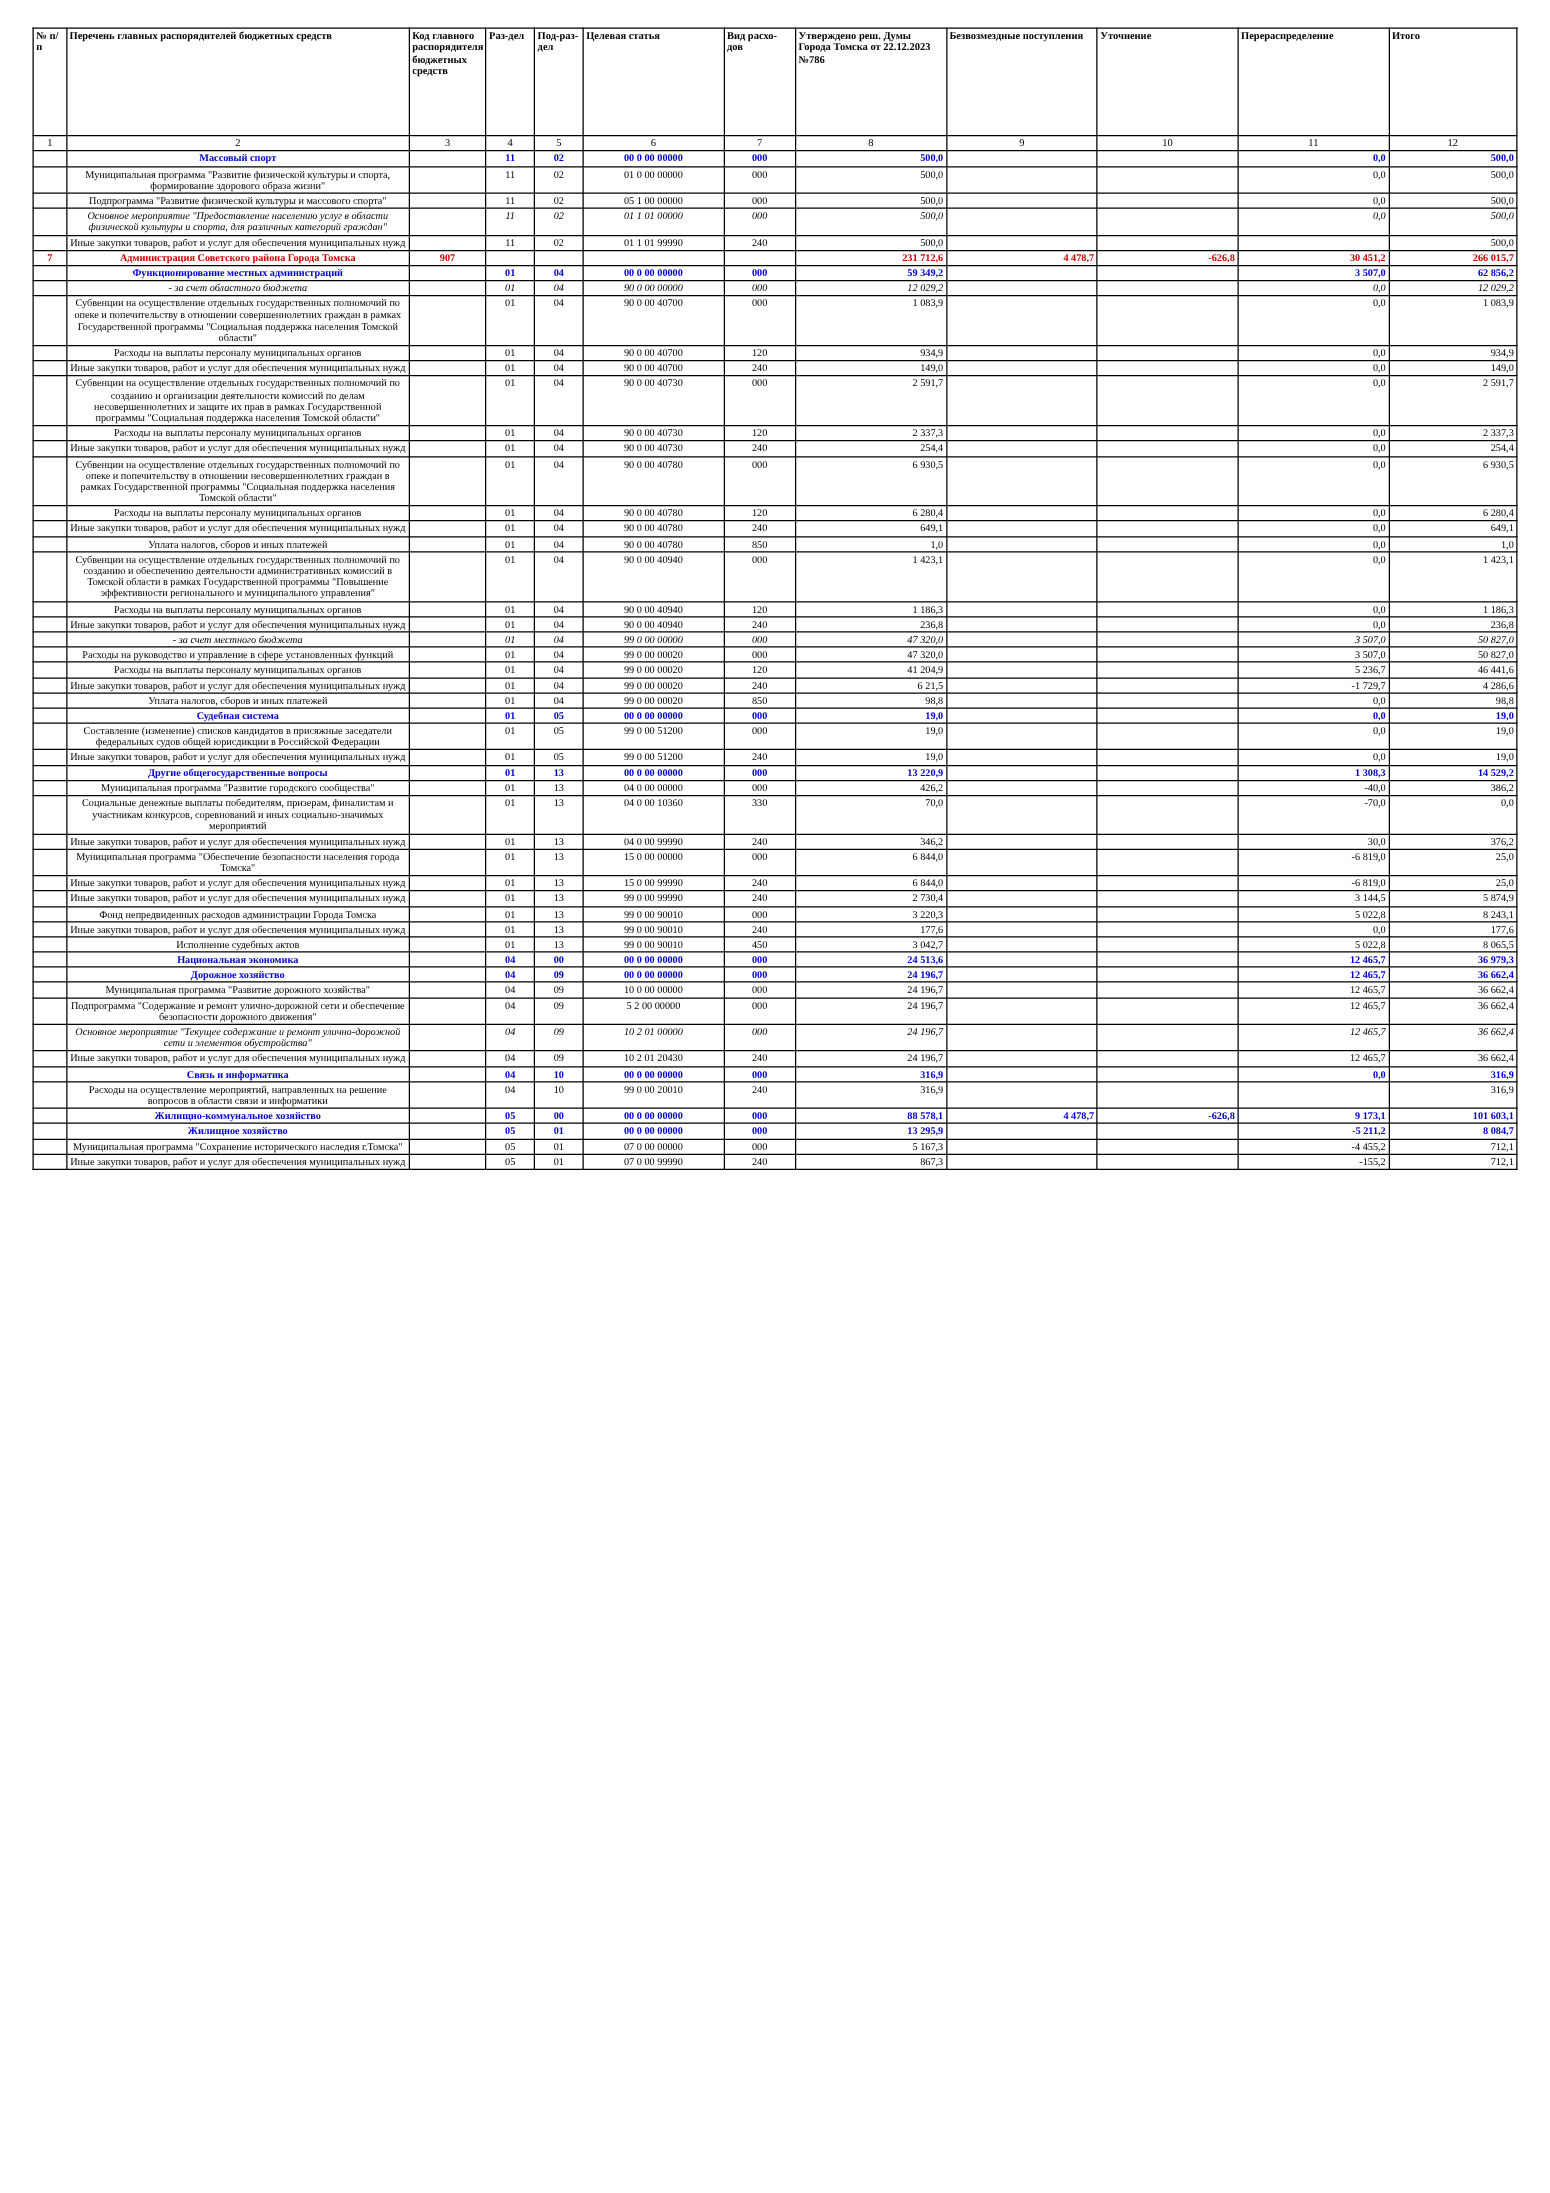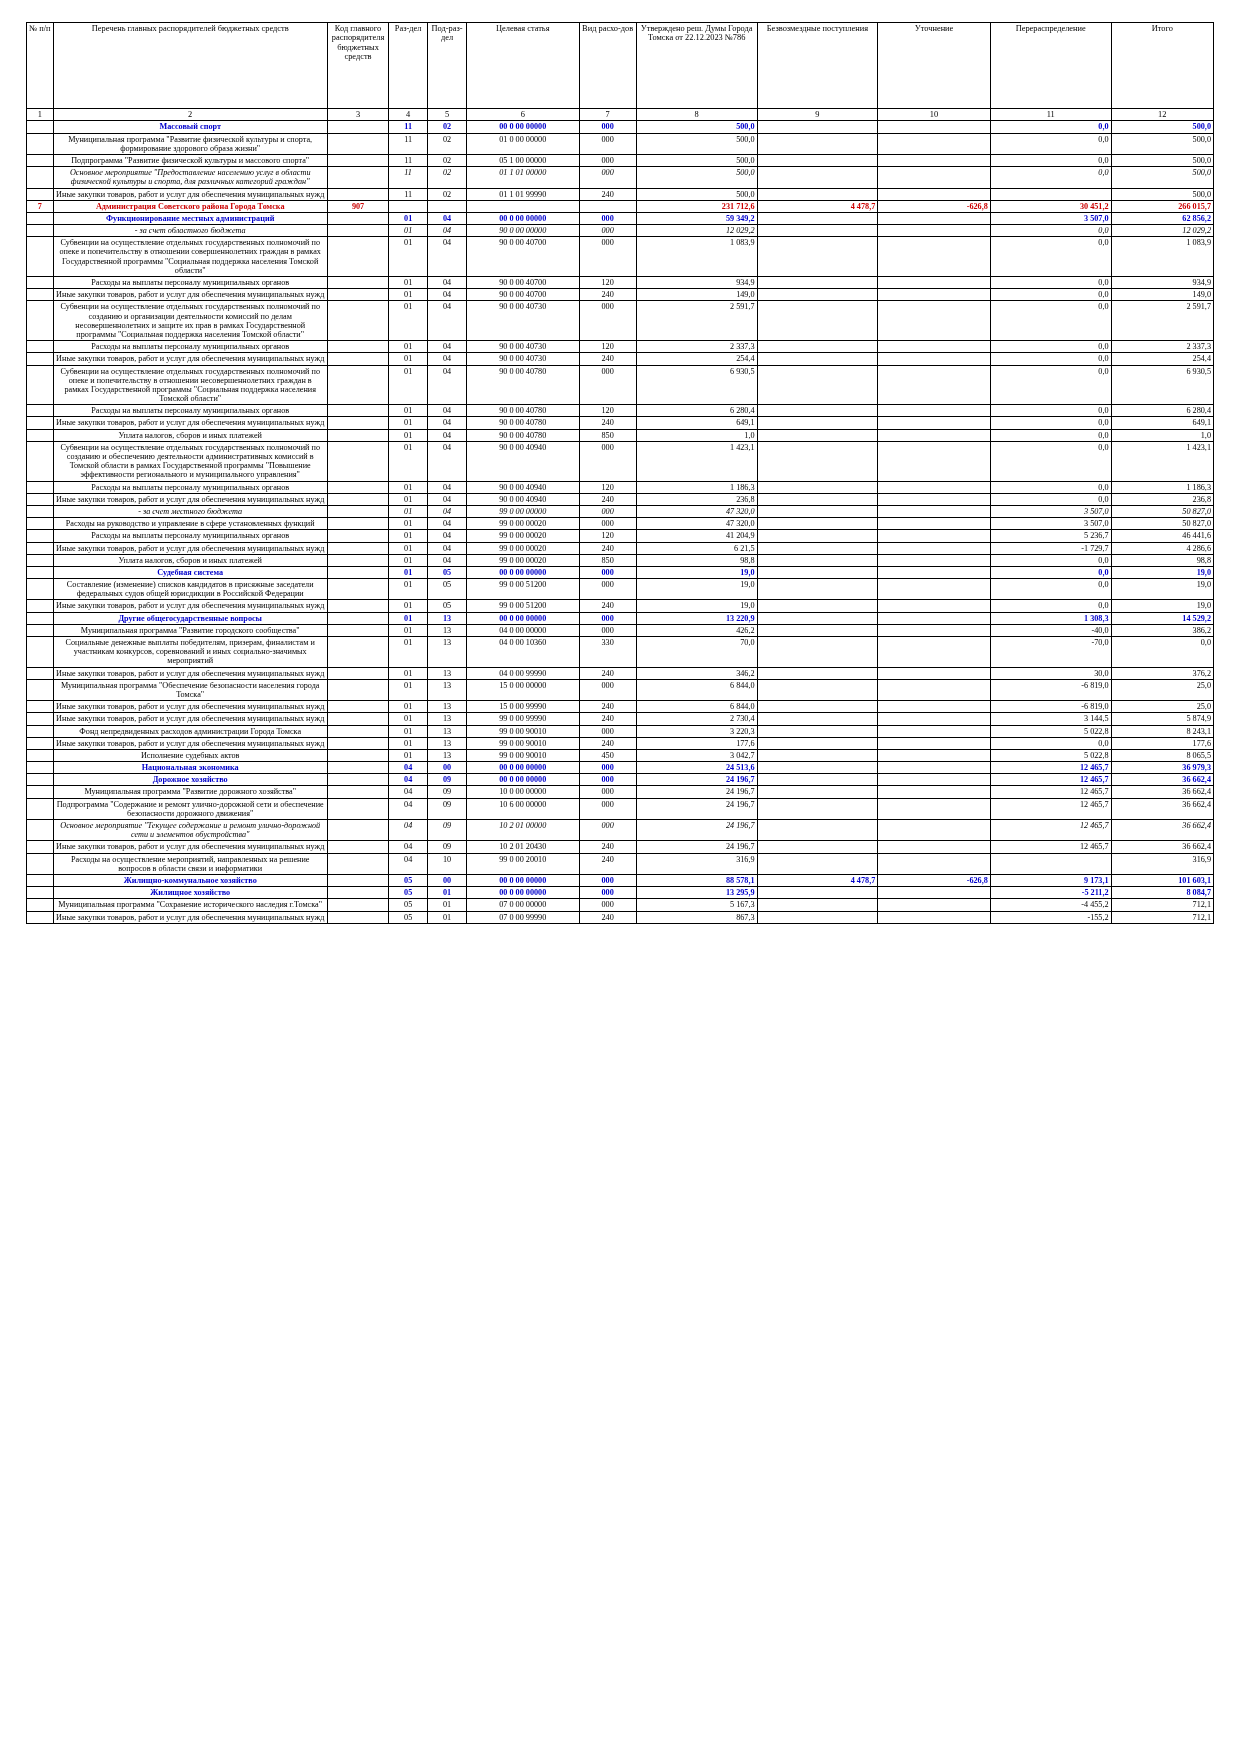--- a/index.html
+++ b/index.html
@@ -1,20 +1,20 @@
 <!DOCTYPE html>
 <html><head>
 <meta charset="utf-8">
 <style>
   html,body{margin:0;padding:0;background:#ffffff;}
   body{width:1240px;height:1754px;font-family:"Liberation Serif",serif;color:#000;}
   .page{width:1240px;height:1754px;box-sizing:border-box;padding:22px 26px 0 26px;}
   table.budget{border-collapse:collapse;table-layout:fixed;width:1188px;font-size:8.2px;}
   table.budget td,table.budget th{border:1px solid #000;padding:1px 2px;vertical-align:top;line-height:1.12;}
-  .hdr td{text-align:center;vertical-align:middle;font-size:8.4px;font-weight:normal;padding:3px 2px;}
+  .hdr td{vertical-align:middle;font-size:8.4px;font-weight:bold;padding:3px 2px;}
   .numrow td{text-align:center;font-size:8.4px;padding:1px 2px;}
   .c{text-align:center;}
   .r{text-align:right;}
   .l{text-align:center;}
   .blue{color:#0000cc;}
   .red{color:#cc0000;}
   .b{font-weight:bold;}
   .i{font-style:italic;}
   .ind1{padding-left:6px;}
   .ind2{padding-left:12px;}
@@ -669,21 +669,21 @@
           <td class="r"></td>
           <td class="r">12 465,7</td>
           <td class="r">36 662,4</td>
         </tr>
         <tr>
           <td class="c"></td>
           <td class="l ind1">Подпрограмма "Содержание и ремонт улично-дорожной сети и обеспечение безопасности дорожного движения"</td>
           <td class="c"></td>
           <td class="c">04</td>
           <td class="c">09</td>
-          <td class="c">10 6 00 00000</td>
+          <td class="c">5 2 00 00000</td>
           <td class="c">000</td>
           <td class="r">24 196,7</td>
           <td class="r"></td>
           <td class="r"></td>
           <td class="r">12 465,7</td>
           <td class="r">36 662,4</td>
         </tr>
         <tr>
           <td class="i c"></td>
           <td class="i l ind1">Основное мероприятие "Текущее содержание и ремонт улично-дорожной сети и элементов обустройства"</td>
@@ -706,20 +706,34 @@
           <td class="c">09</td>
           <td class="c">10 2 01 20430</td>
           <td class="c">240</td>
           <td class="r">24 196,7</td>
           <td class="r"></td>
           <td class="r"></td>
           <td class="r">12 465,7</td>
           <td class="r">36 662,4</td>
         </tr>
         <tr>
+          <td class="blue b c"></td>
+          <td class="blue b l">Связь и информатика</td>
+          <td class="blue b c"></td>
+          <td class="blue b c">04</td>
+          <td class="blue b c">10</td>
+          <td class="blue b c">00 0 00 00000</td>
+          <td class="blue b c">000</td>
+          <td class="blue b r">316,9</td>
+          <td class="blue b r"></td>
+          <td class="blue b r"></td>
+          <td class="blue b r">0,0</td>
+          <td class="blue b r">316,9</td>
+        </tr>
+        <tr>
           <td class="c"></td>
           <td class="l ind1">Расходы на осуществление мероприятий, направленных на решение вопросов в области связи и информатики</td>
           <td class="c"></td>
           <td class="c">04</td>
           <td class="c">10</td>
           <td class="c">99 0 00 20010</td>
           <td class="c">240</td>
           <td class="r">316,9</td>
           <td class="r"></td>
           <td class="r"></td>

